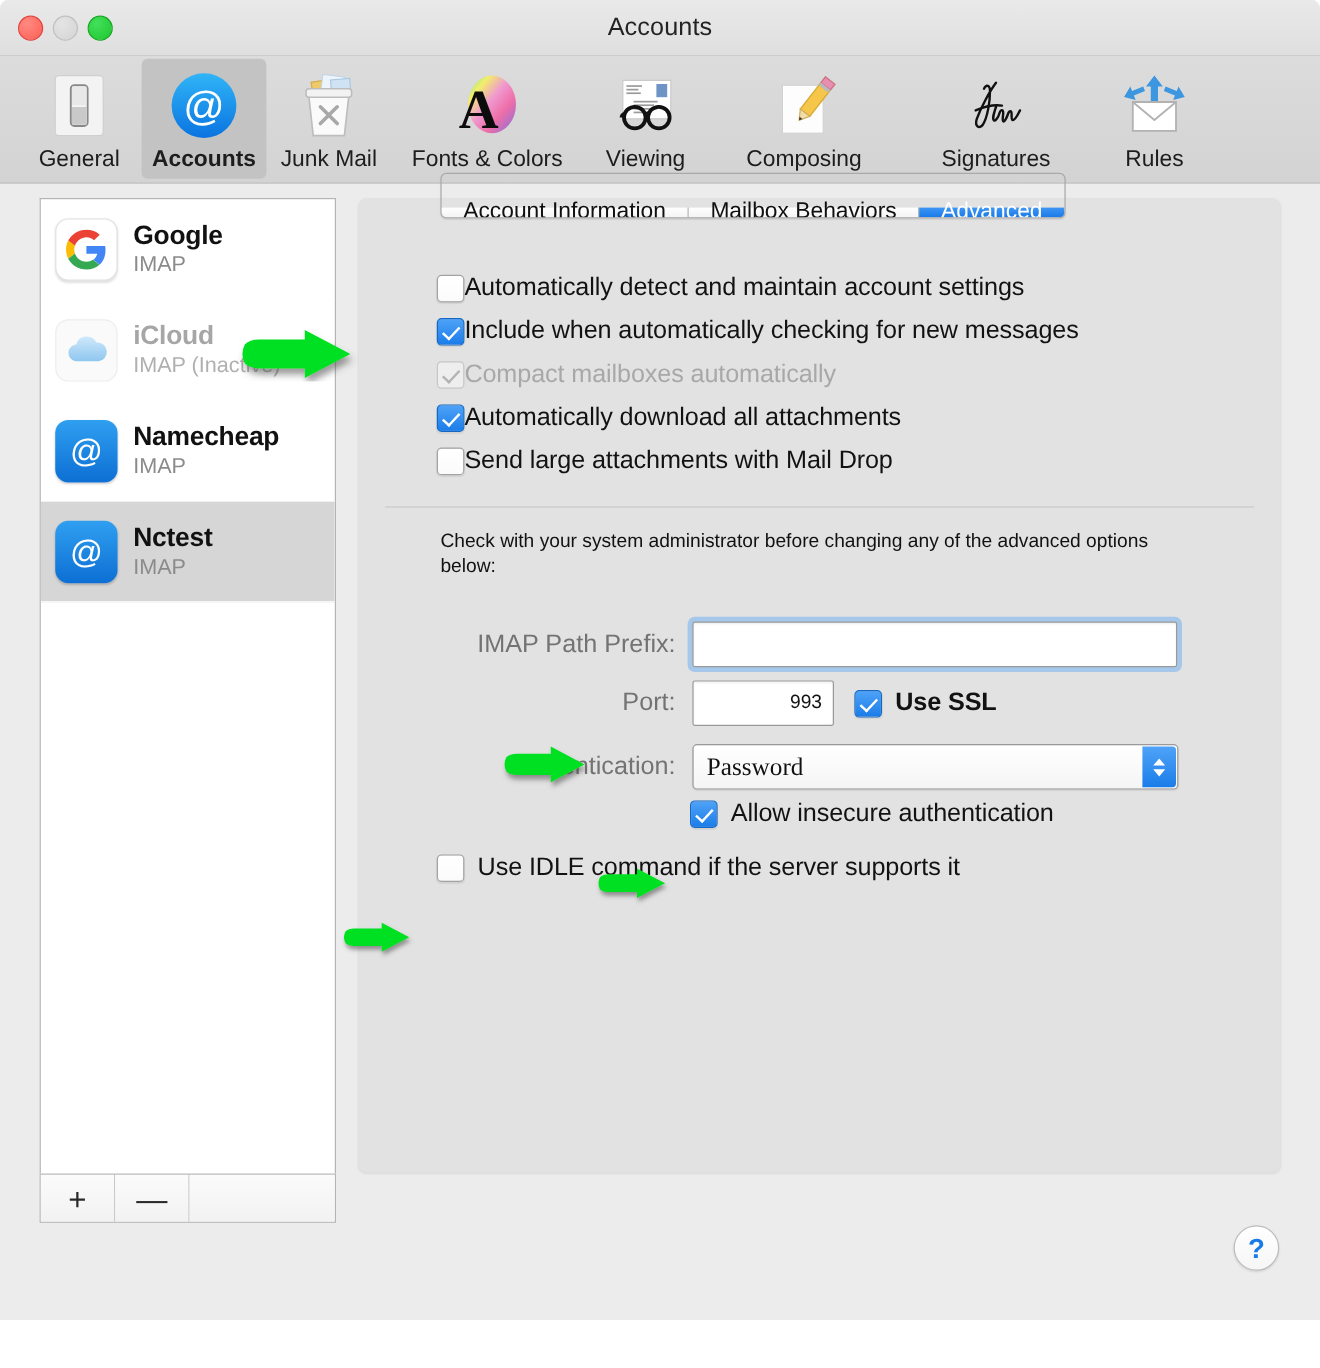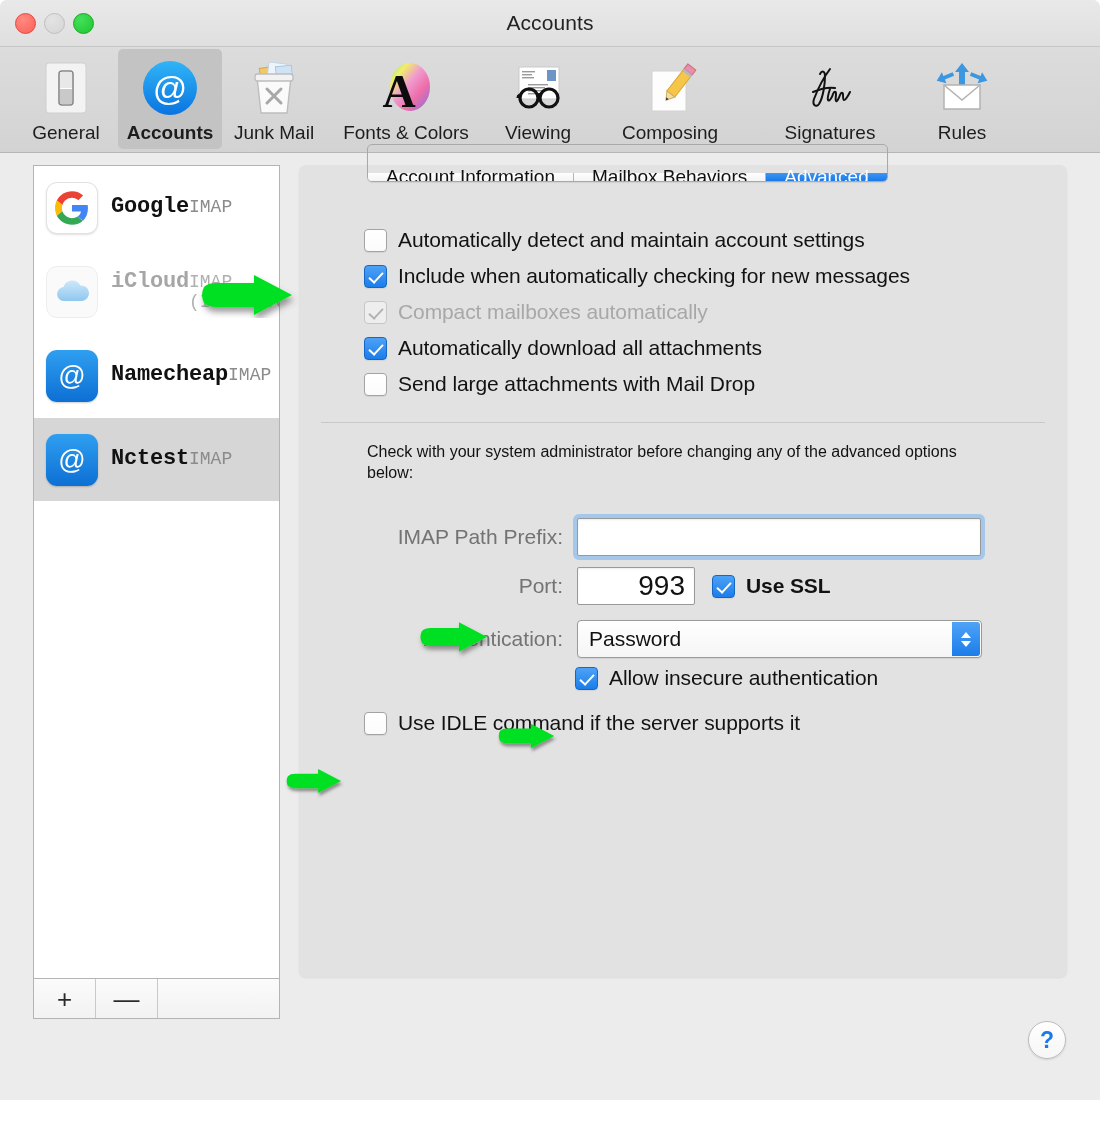--- a/index.html
+++ b/index.html
@@ -128,21 +128,21 @@
     box-shadow: 0 1px 2px rgba(0,0,0,.12);
   }
   .acct-icon.icloud {
     background: #fafafa;
     border: 1px solid #ededed;
   }
   .acct-icon.at {
     background: linear-gradient(180deg, #2f9ff0 0%, #0d6fd4 100%);
     box-shadow: 0 1px 2px rgba(0,0,0,.2);
   }
-  .acct-text { display: flex; flex-direction: row; line-height: 1.1; font-family: Liberation Mono, monospace; }
+  .acct-text { display: flex; flex-direction: column; line-height: 1.1; }
   .acct-name {
     font-size: 22px;
     color: #111;
     font-weight: 600;
     letter-spacing: -.2px;
   }
   .acct-type {
     font-size: 18px;
     color: #8b8b8b;
     margin-top: 3px;
@@ -211,21 +211,21 @@
   }
 
   
   .checks {
     position: absolute;
     left: 65px; top: 63px;
     display: flex;
     flex-direction: column;
     gap: 12px;
   }
-  .chk-row { display: flex; align-items: center; gap: 11px; }
+  .chk-row { display: flex; align-items: center; }
   .chk {
     width: 23px; height: 23px;
     border-radius: 4px;
     flex: 0 0 auto;
     position: relative;
     background: linear-gradient(180deg, #ffffff 0%, #fbfbfb 100%);
     border: 1px solid #a3a3a3;
     box-shadow: 0 1px 1px rgba(0,0,0,.07);
   }
   .chk.on {
@@ -283,21 +283,21 @@
     font-size: 21px;
     color: #737373;
     text-align: right;
     white-space: nowrap;
   }
   .field {
     background: #fff;
     border: 1px solid #999;
     border-radius: 2px;
     height: 38px;
-    font-size: 28px;
+    font-size: 16px;
     color: #111;
     display: flex;
     align-items: center;
     box-shadow: inset 0 1px 2px rgba(0,0,0,.08);
   }
   .focus-ring {
     border-radius: 6px;
     padding: 4px;
     background: #a5c8ea;
     display: inline-block;
@@ -306,20 +306,21 @@
     height: 38px;
     background: linear-gradient(180deg, #ffffff 0%, #f5f5f5 100%);
     border: 1px solid #9a9a9a;
     border-radius: 4px;
     display: flex;
     align-items: center;
     font-size: 21px;
     color: #111;
     position: relative;
     box-shadow: 0 1px 1px rgba(0,0,0,.07);
+    font-family: Liberation Serif, serif;
   }
   .popup-arrows {
     position: absolute;
     right: 1px; top: 1px; bottom: 1px;
     width: 28px;
     background: linear-gradient(180deg, #4fa3f7 0%, #1b7de9 100%);
     border-radius: 0 3px 3px 0;
     display: flex;
     flex-direction: column;
     align-items: center;

